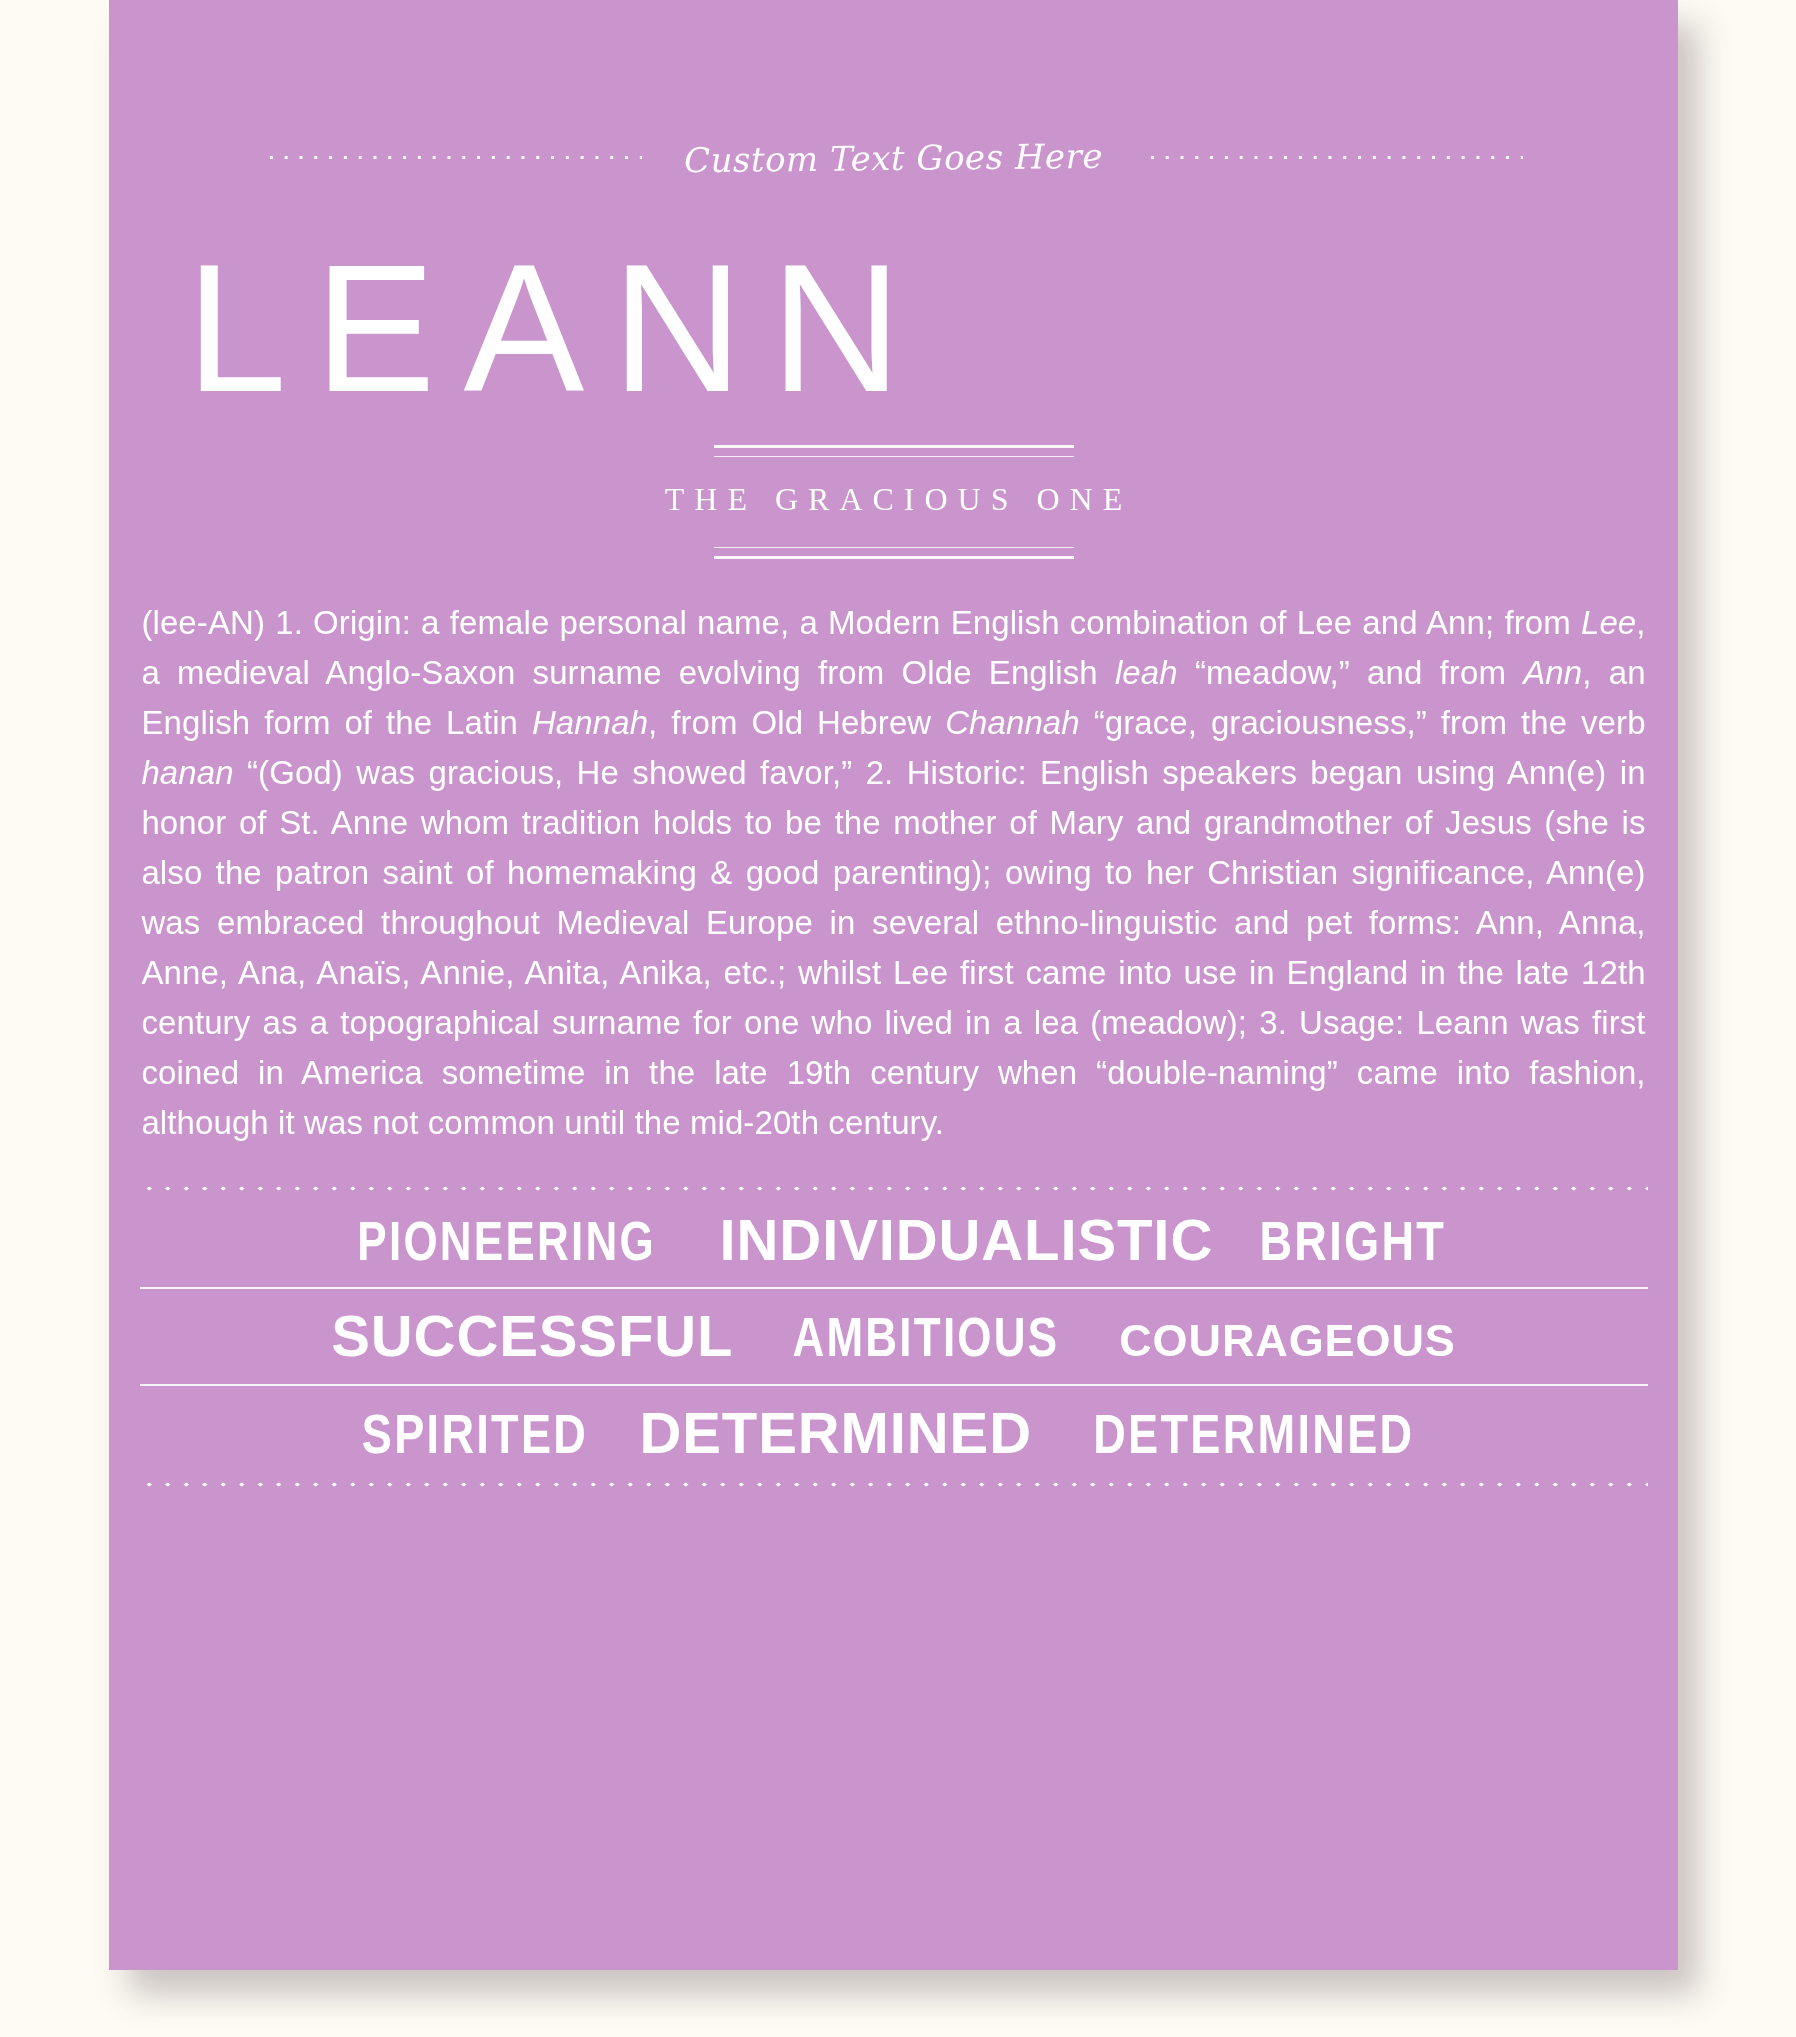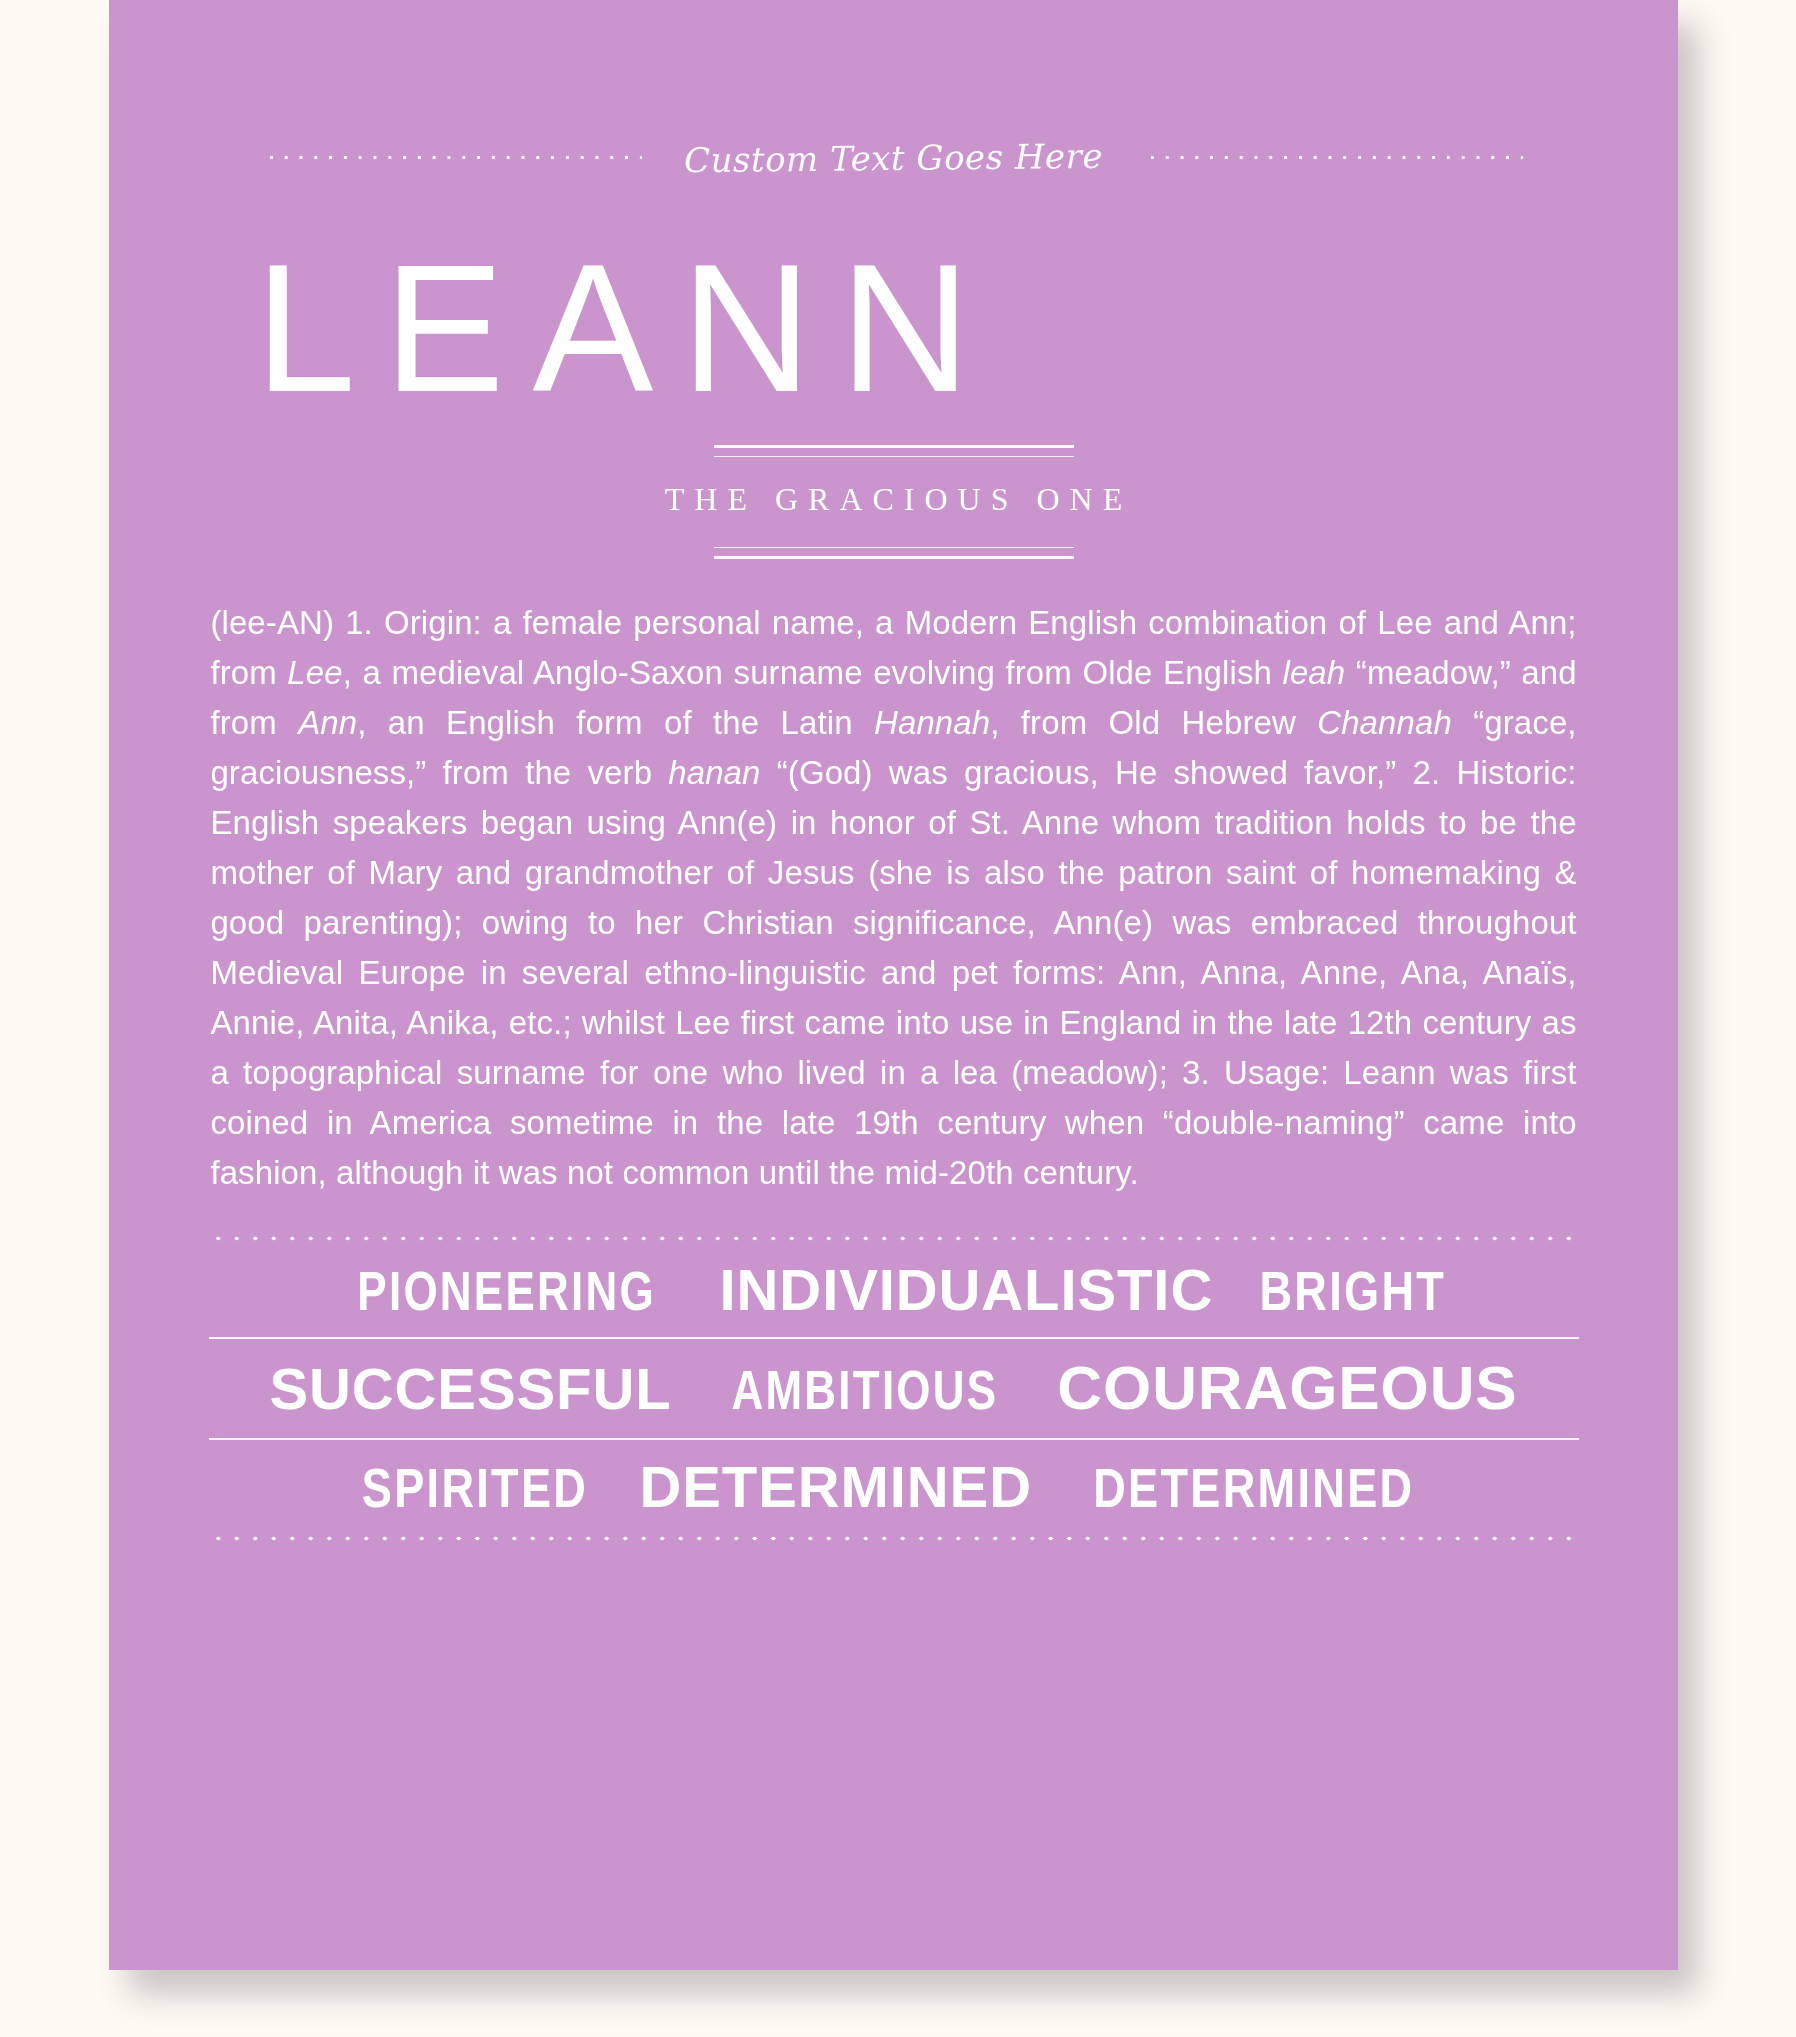--- a/index.html
+++ b/index.html
@@ -23,21 +23,21 @@
     box-sizing: border-box;
   }
 
   #poster {
     position: relative;
     width: 100%;
     height: 100%;
     background: #c995cc;
     box-shadow: 20px 24px 31px rgba(90, 70, 80, 0.30);
     box-sizing: border-box;
-    padding: 0 94px;
+    padding: 0 25px;
     color: #ffffff;
   }
 
   
   .top-row {
     position: relative;
     height: 109px;
     display: flex;
     align-items: center;
     justify-content: center;
@@ -146,21 +146,21 @@
     font-weight: 700;
   }
   .trait-row span {
     padding: 0 13px;
   }
   .row1 .i0 { font-size: 55px; letter-spacing: 2.8px; transform: scaleX(0.80); display:inline-block; }
   .row1 .i1 { font-size: 58px; letter-spacing: 0.9px; }
   .row1 .i2 { font-size: 55px; letter-spacing: 2.8px; transform: scaleX(0.82); display:inline-block; }
   .row2 .i0 { font-size: 58px; letter-spacing: 0.9px; }
   .row2 .i1 { font-size: 55px; letter-spacing: 2.8px; transform: scaleX(0.80); display:inline-block; }
-  .row2 .i2 { font-size: 62px; letter-spacing: 0.9px; }
+  .row2 .i2 { font-size: 45px; letter-spacing: 0.9px; }
   .row3 .i0 { font-size: 55px; letter-spacing: 2.8px; transform: scaleX(0.82); display:inline-block; }
   .row3 .i1 { font-size: 58px; letter-spacing: 0.9px; }
   .row3 .i2 { font-size: 55px; letter-spacing: 2.8px; transform: scaleX(0.82); display:inline-block; }
 </style>
 </head>
 <body>
 
 <div id="poster-wrap">
   <div id="poster">
 

